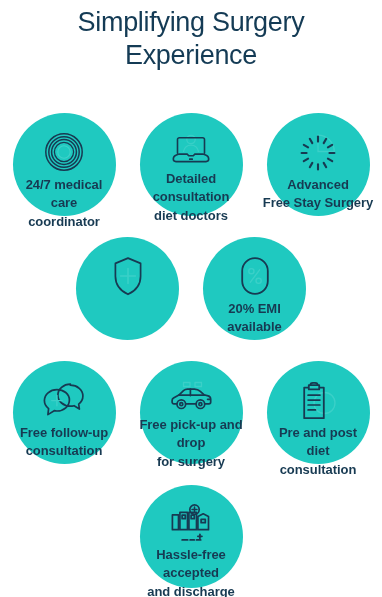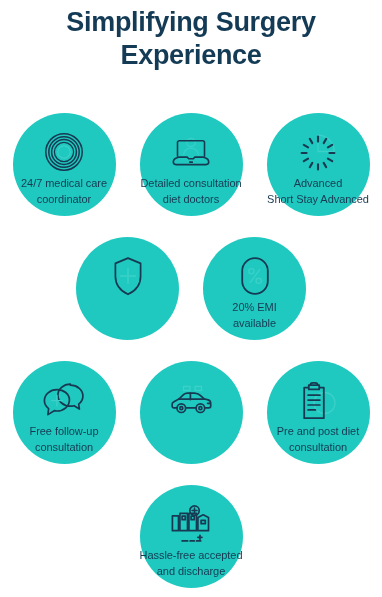--- a/index.html
+++ b/index.html
@@ -18,21 +18,21 @@
   }
 
   
   #page-title {
     margin: 0;
     padding: 6px 30px 0 30px;
     text-align: center;
     color: #143B55;
     font-size: 27px;
     line-height: 1.22;
-    font-weight: 700;
+    font-weight: 400;
     letter-spacing: -0.3px;
   }
 
   
   #features-grid {
     position: absolute;
     top: 113px;
     left: 0;
     width: 382px;
   }
@@ -65,23 +65,23 @@
     align-items: center;
     justify-content: center;
     margin-bottom: 4px;
   }
   .badge-icon svg { display: block; overflow: visible; }
 
   .badge-label {
     width: 104px;
     text-align: center;
     color: #173A52;
-    font-size: 11px;
+    font-size: 13px;
     line-height: 1.42;
-    font-weight: 400;
+    font-weight: 700;
     letter-spacing: -0.05px;
     white-space: pre-line;
   }
   .badge-label.wide { width: 116px; }
 </style>
 </head>
 <body>
 
 <h1 id="page-title">Simplifying
 Surgery
@@ -140,21 +140,21 @@
             <line x1="21" y1="37.4" x2="21" y2="32.4"></line>
             <line x1="12.8" y1="35.2" x2="15.3" y2="30.9"></line>
             <line x1="6.8" y1="29.2" x2="11.1" y2="26.7"></line>
             <line x1="4.6" y1="21" x2="9.6" y2="21"></line>
             <line x1="6.8" y1="12.8" x2="11.1" y2="15.3"></line>
             <line x1="12.8" y1="6.8" x2="15.3" y2="11.1"></line>
           </g>
         </svg>
       </span>
       <span class="badge-label wide">Advanced
-Short Stay Advanced</span>
+Free Stay Surgery</span>
     </div>
   </div>
 
   <div class="feature-row">
 
     <div class="feature-badge">
       <span class="badge-icon">
         <svg width="34" height="40" viewBox="0 0 34 40" fill="none" stroke="#173A52" stroke-width="1.7" stroke-linejoin="round">
           <path d="M17 38.3c7.6-3.5 12.6-9.5 12.6-18.1V7.4L17 2.1 4.4 7.4v12.8C4.4 28.8 9.4 34.8 17 38.3z"></path>
           <g stroke="#3BD0C8" stroke-width="1.5" stroke-linecap="round">
@@ -216,20 +216,22 @@
           <path d="M9.9 15.1h25.6"></path>
 
           <circle cx="12.3" cy="24.2" r="4.3" fill="#1FC9C0"></circle>
           <circle cx="12.3" cy="24.2" r="1.5"></circle>
           <circle cx="31.4" cy="24.2" r="4.3" fill="#1FC9C0"></circle>
           <circle cx="31.4" cy="24.2" r="1.5"></circle>
 
           <path d="M38.6 19.3h2.4"></path>
         </svg>
       </span>
+      <span class="badge-label wide">Free pick-up and drop
+for surgery</span>
     </div>
 
     <div class="feature-badge">
       <span class="badge-icon">
         <svg width="36" height="40" viewBox="0 0 36 40" fill="none" stroke="#173A52" stroke-width="1.8" stroke-linejoin="round" stroke-linecap="round">
 
           <circle cx="24.5" cy="23" r="10.5" stroke="#3BD0C8" stroke-width="1.3"></circle>
 
           <path d="M4.2 7.6h19.6v30.6H4.2z"></path>
 

